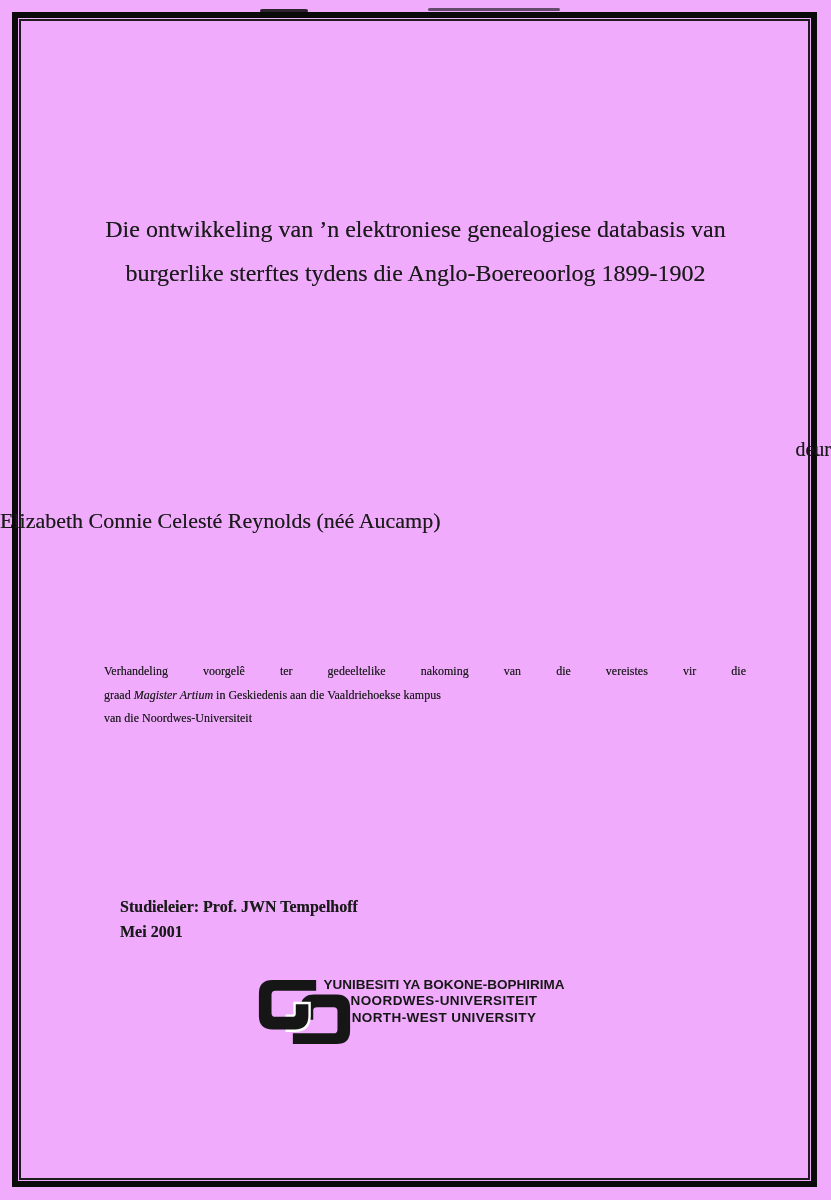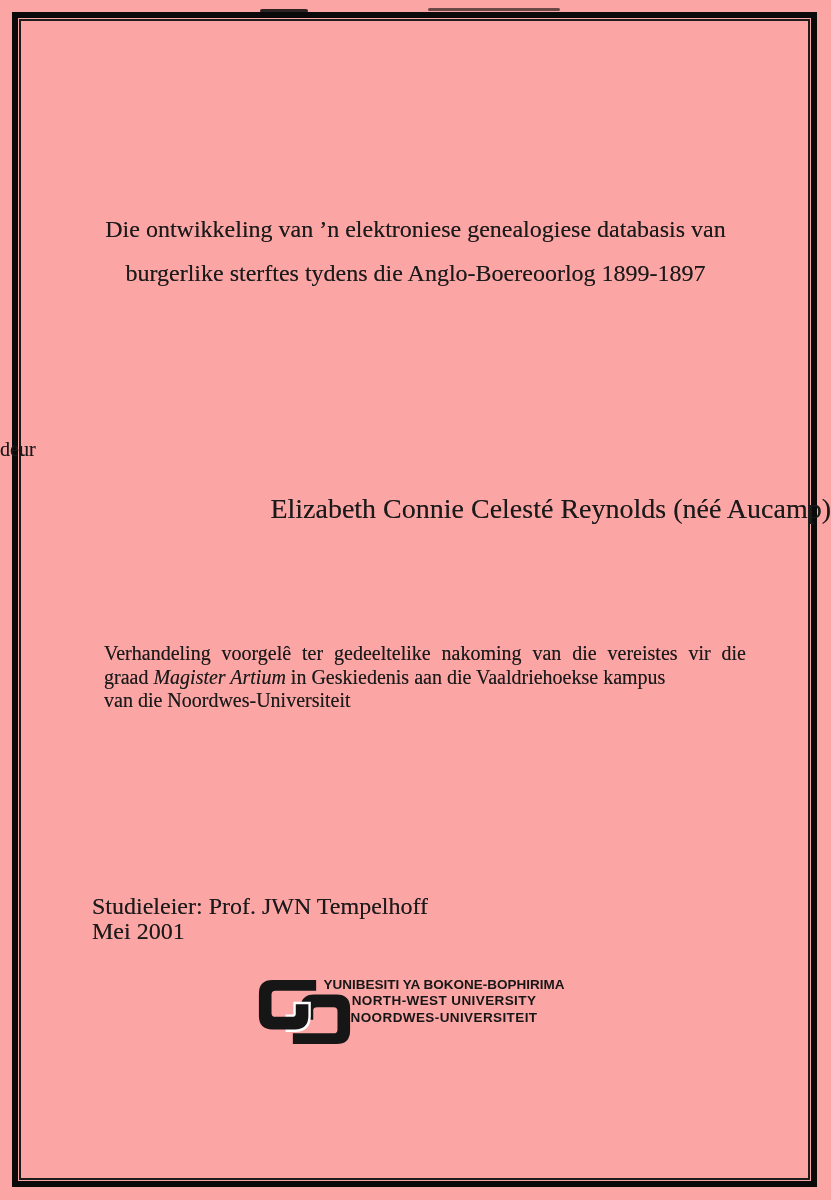--- a/index.html
+++ b/index.html
@@ -4,21 +4,21 @@
 <style>
   html, body {
     margin: 0;
     padding: 0;
     background: #ffffff;
   }
   .page {
     position: relative;
     width: 831px;
     height: 1200px;
-    background: #fca5a5;
+    background: #f0abfc;
     overflow: hidden;
     font-family: "Liberation Serif", serif;
     color: #1a1a1a;
   }
   
   .frame {
     position: absolute;
     left: 12px;
     top: 12px;
     width: 805px;
@@ -51,55 +51,56 @@
     top: 207px;
     text-align: center;
     font-size: 24px;
     line-height: 44px;
   }
   .byline {
     position: absolute;
     left: 0;
     right: 0;
     top: 438px;
-    text-align: left;
+    text-align: right;
     font-size: 20px;
     line-height: 22px;
   }
   .author {
     position: absolute;
     left: 0;
     right: 0;
-    top: 496px;
-    text-align: right;
-    font-size: 28px;
+    top: 508px;
+    text-align: left;
+    font-size: 22px;
     line-height: 26px;
   }
   .statement {
     position: absolute;
     left: 104px;
     width: 642px;
-    top: 642px;
-    font-size: 20px;
+    top: 660px;
+    font-size: 12px;
     line-height: 23.5px;
   }
   .statement .justified {
     text-align: justify;
     text-align-last: justify;
   }
   .statement .italic {
     font-style: italic;
     margin-top: 10px;
   }
   .supervisor-block {
     position: absolute;
-    left: 92px;
+    left: 120px;
     top: 894px;
-    font-size: 24px;
+    font-size: 16px;
     line-height: 25px;
+    font-weight: bold;
   }
   .logo {
     position: absolute;
     left: 256px;
     top: 976px;
     width: 330px;
     height: 75px;
   }
   .logo-mark {
     position: absolute;
@@ -129,21 +130,21 @@
 <body>
 
 <div class="page">
 
   <div class="frame"></div>
   <div class="scan-smudge smudge-a"></div>
   <div class="scan-smudge smudge-b"></div>
 
   <div class="title-block ink">
     <div>Die ontwikkeling van ’n elektroniese genealogiese databasis van</div>
-    <div>burgerlike sterftes tydens die Anglo-Boereoorlog 1899-1897</div>
+    <div>burgerlike sterftes tydens die Anglo-Boereoorlog 1899-1902</div>
   </div>
 
   <div class="byline ink">deur</div>
 
   <div class="author ink">Elizabeth Connie Celesté Reynolds (néé Aucamp)</div>
 
   <div class="statement ink">
     <div class="justified">Verhandeling voorgelê ter gedeeltelike nakoming van die vereistes vir die</div>
     <div><span>graad </span><span class="italic">Magister Artium</span><span> in Geskiedenis aan die Vaaldriehoekse kampus</span></div>
     <div>van die Noordwes-Universiteit</div>
@@ -155,18 +156,18 @@
   </div>
 
   <div class="logo">
     <svg class="logo-mark" viewBox="0 0 100 72" xmlns="http://www.w3.org/2000/svg" aria-hidden="true">
       <path d="M38 69 L83 69 Q97 69 97 55 L97 32 Q97 18 83 18 L60 18 Q46 18 46 32 L46 44 L59 44 L59 34 Q59 31 63 31 L80 31 Q84 31 84 35 L84 54 Q84 58 80 58 L38 58 Z" fill="#161616"></path>
       <path d="M41 28 L54 28 L54 40 Q54 54 40 54 L33 54 L33 41 L37 41 Q41 41 41 38 Z" fill="#ffffff" stroke="#ffffff" stroke-width="5"></path>
       <path d="M62 3 L17 3 Q3 3 3 17 L3 40 Q3 54 17 54 L40 54 Q54 54 54 40 L54 28 L41 28 L41 38 Q41 41 37 41 L20 41 Q16 41 16 37 L16 18 Q16 14 20 14 L62 14 Z" fill="#161616"></path>
     </svg>
     <div class="logo-text">
       <div>YUNIBESITI YA BOKONE-BOPHIRIMA</div>
+      <div class="spaced">NOORDWES-UNIVERSITEIT</div>
       <div class="spaced">NORTH-WEST UNIVERSITY</div>
-      <div class="spaced">NOORDWES-UNIVERSITEIT</div>
     </div>
   </div>
 
 </div>
 
 </body></html>

